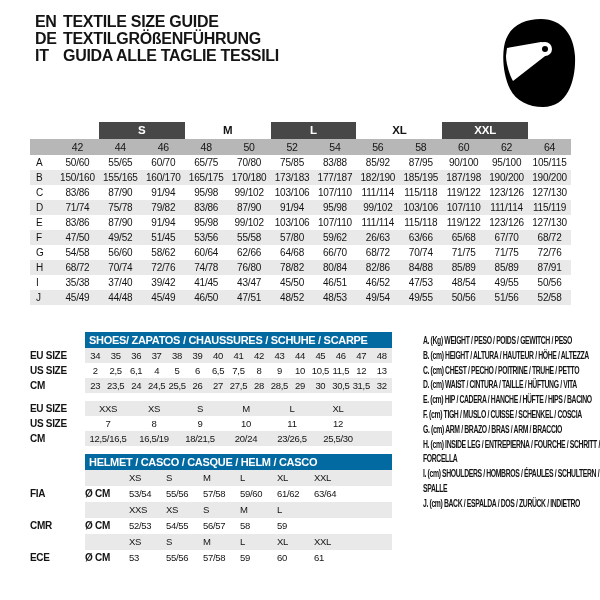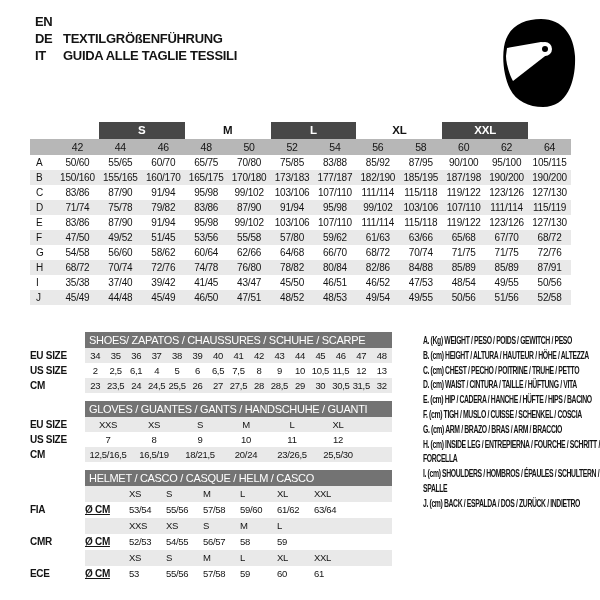--- a/index.html
+++ b/index.html
@@ -3,21 +3,21 @@
 <meta charset="utf-8">
 <style>
   * { margin:0; padding:0; box-sizing:border-box; }
   body { background:#888; }
   .page { width:600px; height:600px; position:relative; background:#ffffff;
           font-family:"Liberation Sans", sans-serif; color:#141414; overflow:hidden;
           letter-spacing:-0.2px; }
 
   
   .lang-list { position:absolute; top:13px; left:35px; }
-  .lang-row { display:flex; font-weight:bold; font-size:13px; line-height:17px; letter-spacing:-0.3px; }
+  .lang-row { display:flex; font-weight:bold; font-size:16px; line-height:17px; letter-spacing:-0.3px; }
   .lang-code { width:28px; flex:0 0 28px; }
   .helmet-badge { position:absolute; top:16px; right:22px; width:78px; height:94px; }
 
   
   .size-table { position:absolute; top:122px; left:30px; width:541px; }
   .grid-row { display:grid; grid-template-columns:26px repeat(12, 1fr); }
   .bar-row { height:17px; }
   .size-bar { text-align:center; font-weight:bold; font-size:11.5px; line-height:17px; }
   .size-bar.dark { background:#474747; color:#ffffff; }
   .size-bar.plain { color:#141414; }
@@ -25,48 +25,49 @@
   .num-row .cell { font-size:10.5px; line-height:16px; }
   .data-row { height:15px; }
   .data-row.shaded { background:#e9e9e9; }
   .data-row .cell { font-size:10px; line-height:15px; }
   .cell { text-align:center; white-space:nowrap; overflow:visible; }
   .cell.letter { text-align:left; padding-left:6px; }
 
   
   .tables-col { position:absolute; top:332px; left:30px; width:362px; }
   .subtable { margin-bottom:8px; }
-  .title-bar { height:16px; margin-left:55px; background:#737373; color:#fff;
-               font-weight:normal; font-size:11px; line-height:16px; padding-left:4px;
+  .title-bar { height:16px; margin-left:55px; background:#0369a1; color:#fff;
+               font-weight:bold; font-size:11px; line-height:16px; padding-left:4px;
                letter-spacing:-0.3px; white-space:nowrap; }
   .sub-row { display:grid; height:15px; align-items:center; }
   .sub-row.band { background:linear-gradient(to right, #ffffff 55px, #e9e9e9 55px); }
   .sub-row .cell { font-size:9.5px; line-height:15px; letter-spacing:-0.3px; }
   .sub-row .cell.label { text-align:left; font-weight:bold; font-size:10px; }
   .shoes-cols  { grid-template-columns:55px repeat(15, 1fr); }
   .gloves-cols { grid-template-columns:55px repeat(6, 46px) 1fr; }
   .helmet-cols { grid-template-columns:55px 42px repeat(6, 37px) 1fr; height:16px; }
   .helmet-cols .cell { line-height:16px; }
   .helmet-cols .cell.hcell { text-align:left; padding-left:2px; }
-  .helmet-cols .cell.unit { text-align:left; font-weight:bold; font-size:10px;text-decoration:underline; }
+  .helmet-cols .cell.unit { text-align:left; font-weight:bold; font-size:10px; }
 
   
   .legend-col { position:absolute; top:334px; left:423px; width:195px; }
   .legend-line { width:284px; transform:scaleX(0.685); transform-origin:0 0;
                  font-weight:bold; font-size:10px; line-height:14.8px;
                  letter-spacing:-0.55px; }
 </style>
 </head>
 <body>
 
 <div class="page">
 
   <div class="lang-list">
       <div class="lang-row">
         <div class="lang-code">EN</div>
+        <div class="lang-text">TEXTILE SIZE GUIDE</div>
       </div>
       <div class="lang-row">
         <div class="lang-code">DE</div>
         <div class="lang-text">TEXTILGRÖßENFÜHRUNG</div>
       </div>
       <div class="lang-row">
         <div class="lang-code">IT</div>
         <div class="lang-text">GUIDA ALLE TAGLIE TESSILI</div>
       </div>
     </div>
@@ -180,21 +181,21 @@
       </div>
       <div class="grid-row data-row shaded">
         <div class="cell letter">F</div>
         <div class="cell">47/50</div>
         <div class="cell">49/52</div>
         <div class="cell">51/45</div>
         <div class="cell">53/56</div>
         <div class="cell">55/58</div>
         <div class="cell">57/80</div>
         <div class="cell">59/62</div>
-        <div class="cell">61/63</div>
+        <div class="cell">26/63</div>
         <div class="cell">63/66</div>
         <div class="cell">65/68</div>
         <div class="cell">67/70</div>
         <div class="cell">68/72</div>
       </div>
       <div class="grid-row data-row">
         <div class="cell letter">G</div>
         <div class="cell">54/58</div>
         <div class="cell">56/60</div>
         <div class="cell">58/62</div>
@@ -313,23 +314,20 @@
             <div class="cell">29</div>
             <div class="cell">30</div>
             <div class="cell">30,5</div>
             <div class="cell">31,5</div>
             <div class="cell">32</div>
           </div>
         </div>
     </div>
 
     <div class="subtable">
-      <div class="title-bar">
-        <span>GLOVES / GUANTES / GANTS / HANDSCHUHE / GUANTI</span>
-      </div>
       <div>
           <div class="sub-row gloves-cols band">
             <div class="cell label">EU SIZE</div>
             <div class="cell">XXS</div>
             <div class="cell">XS</div>
             <div class="cell">S</div>
             <div class="cell">M</div>
             <div class="cell">L</div>
             <div class="cell">XL</div>
           </div>

